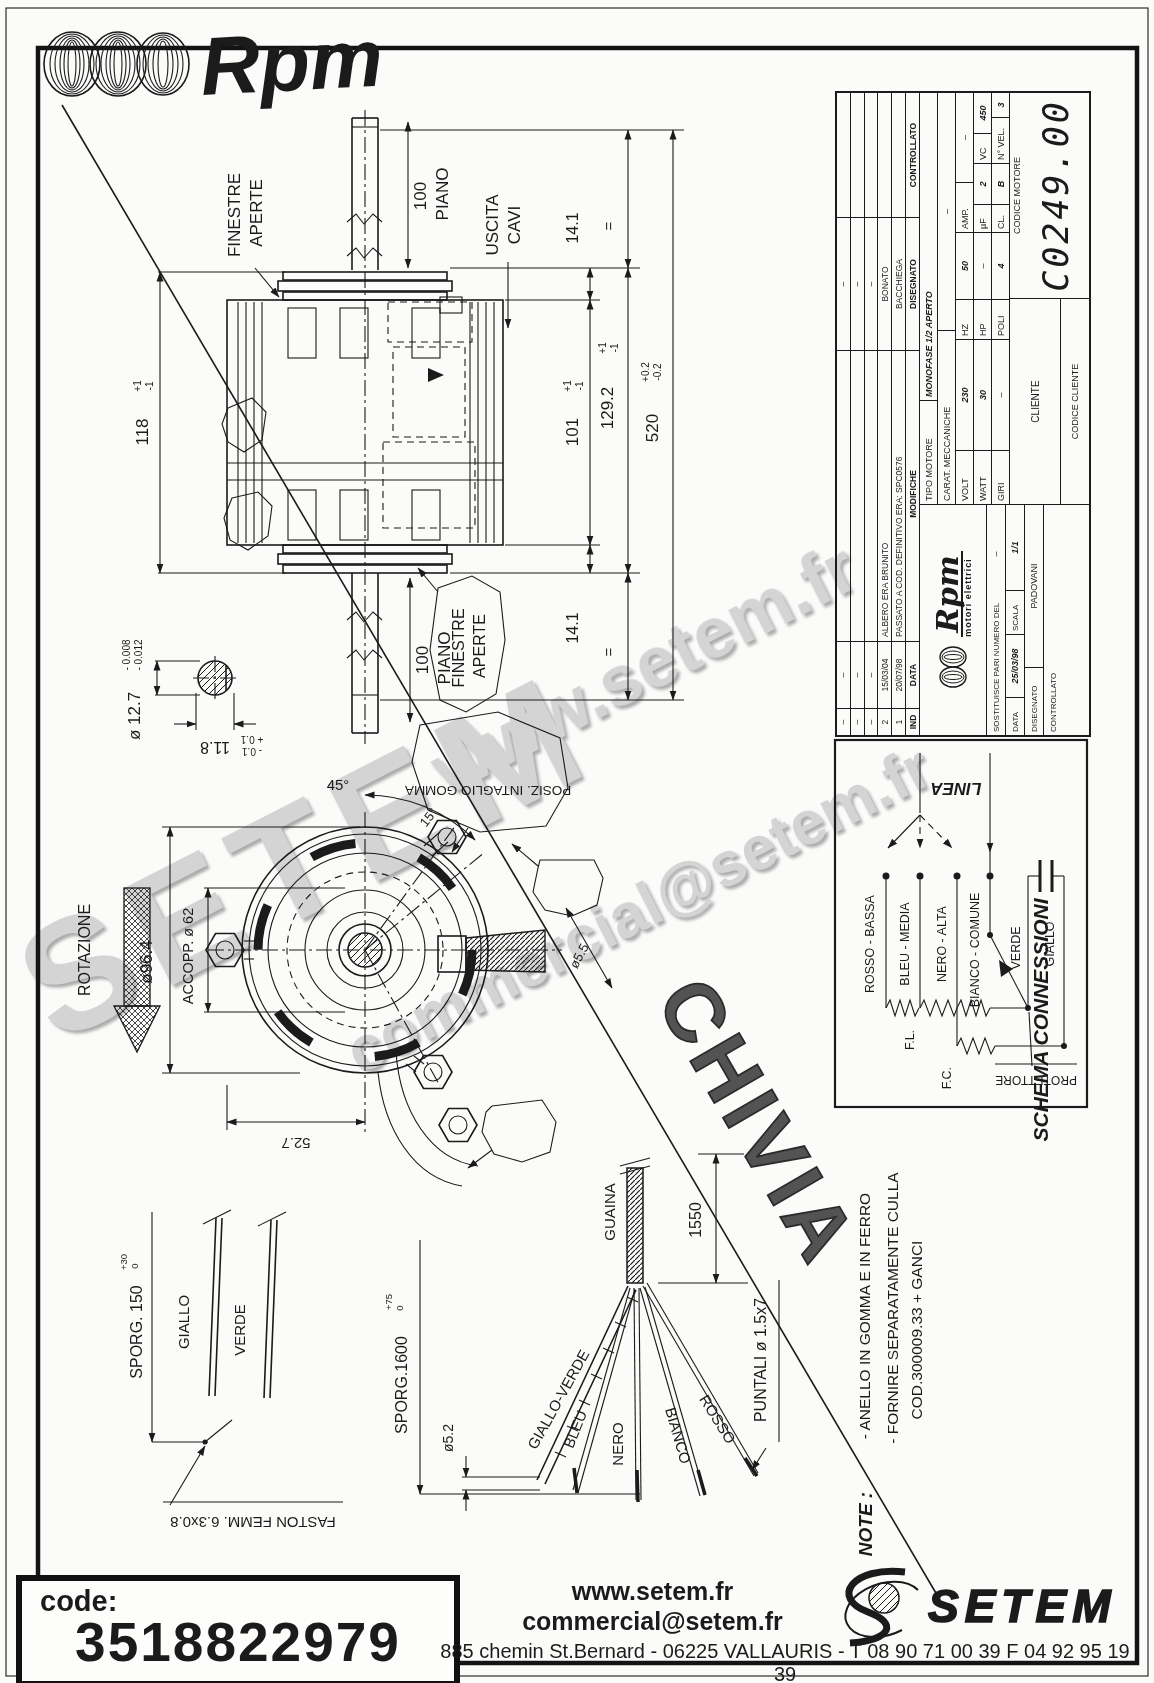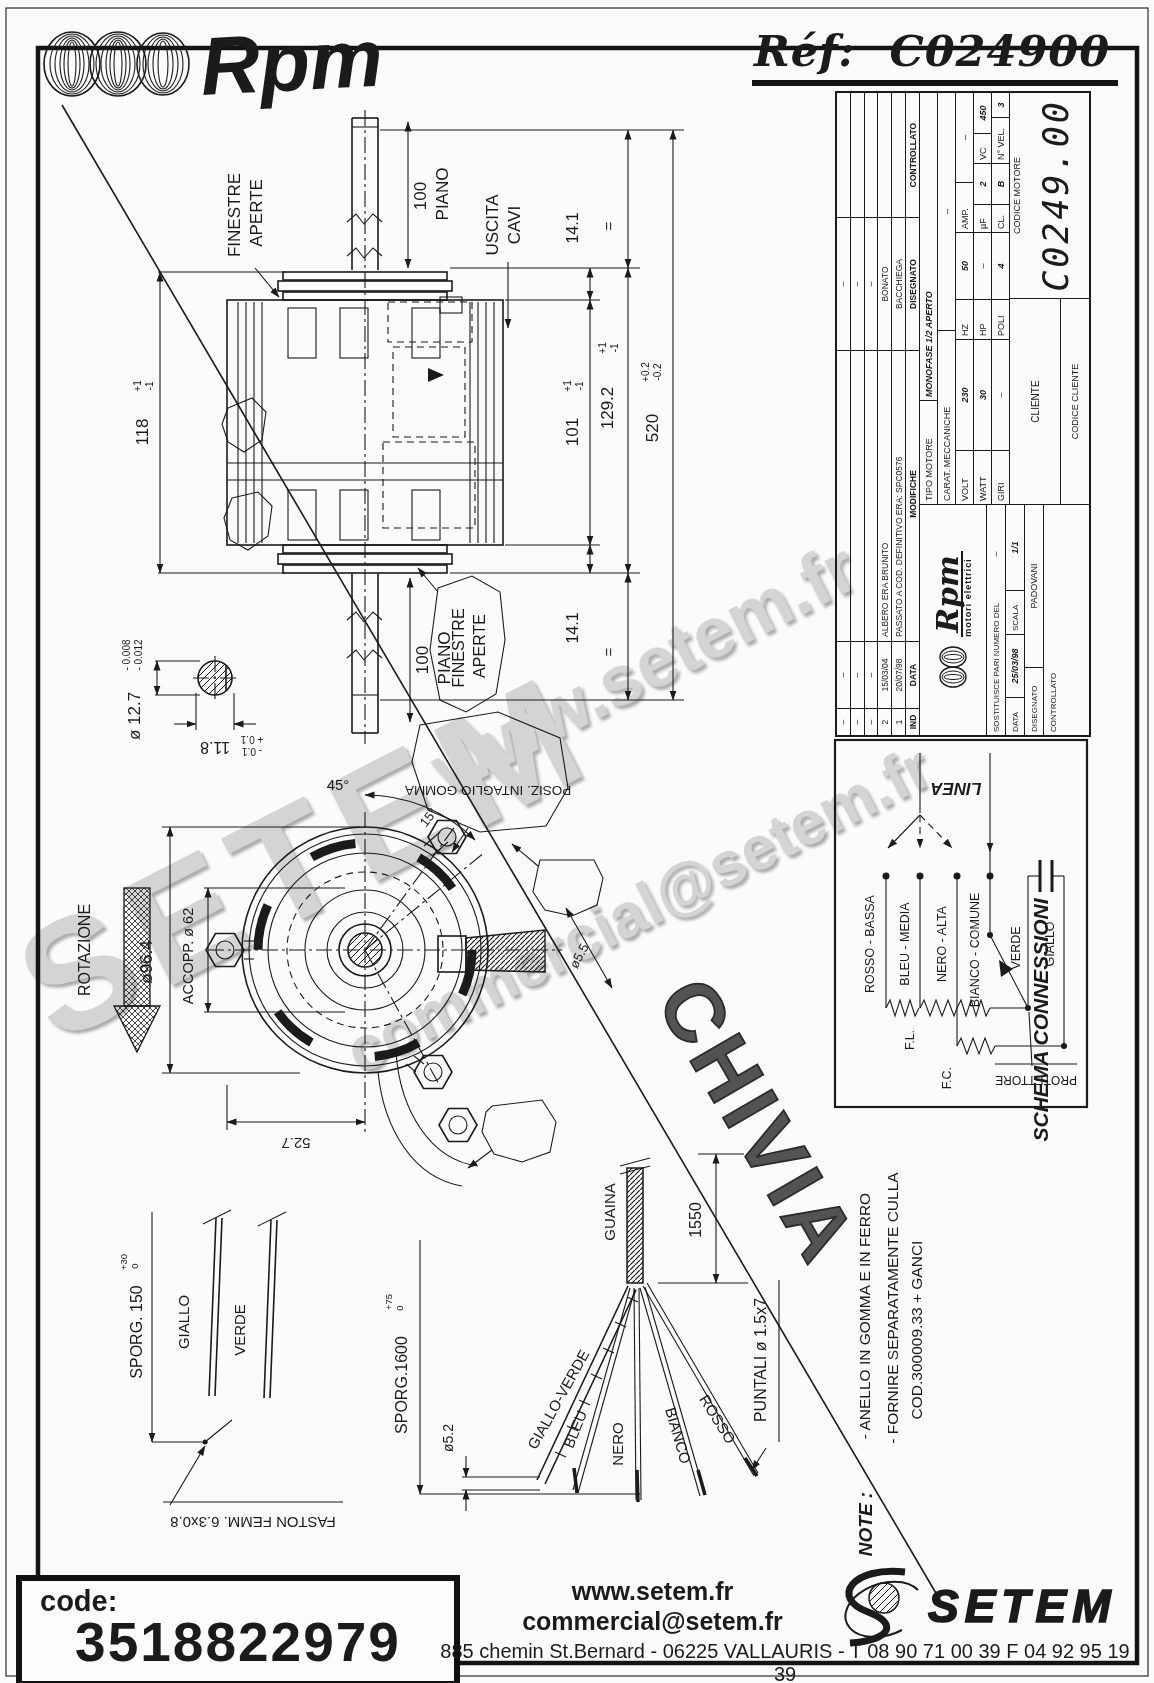--- a/index.html
+++ b/index.html
@@ -483,23 +483,20 @@
   <g>
     <g>
       <path d="M 905,1572 C 852,1566 830,1598 868,1612 C 898,1623 892,1640 850,1643" fill="none" stroke="#1b1b1b" stroke-width="7"></path>
       <circle cx="884" cy="1598" r="15" fill="url(#hatch)" stroke="#1b1b1b" stroke-width="1.5"></circle>
       <path d="M 918,1590 A 40,26 -18 1 0 902,1630" fill="none" stroke="#1b1b1b" stroke-width="2"></path>
     </g>
     <text x="928" y="1622" font-size="46" font-style="italic" font-weight="bold" font-family="Liberation Serif, serif" letter-spacing="6" fill="#ffffff" stroke="#1b1b1b" stroke-width="1.7">SETEM</text>
   </g>
 </svg>
 
-<div class="ref">
-  <span>Réf:</span><span class="v">C024900</span>
-</div>
 
 <div class="titleblock-wrap">
   <div class="titleblock">
     <div class="tb-rev">
       <div class="tr">
         <div class="tc c-ind">–</div>
         <div class="tc c-data">–</div>
         <div class="tc c-desc"></div>
         <div class="tc c-s1">–</div>
         <div class="tc c-s2"></div>

